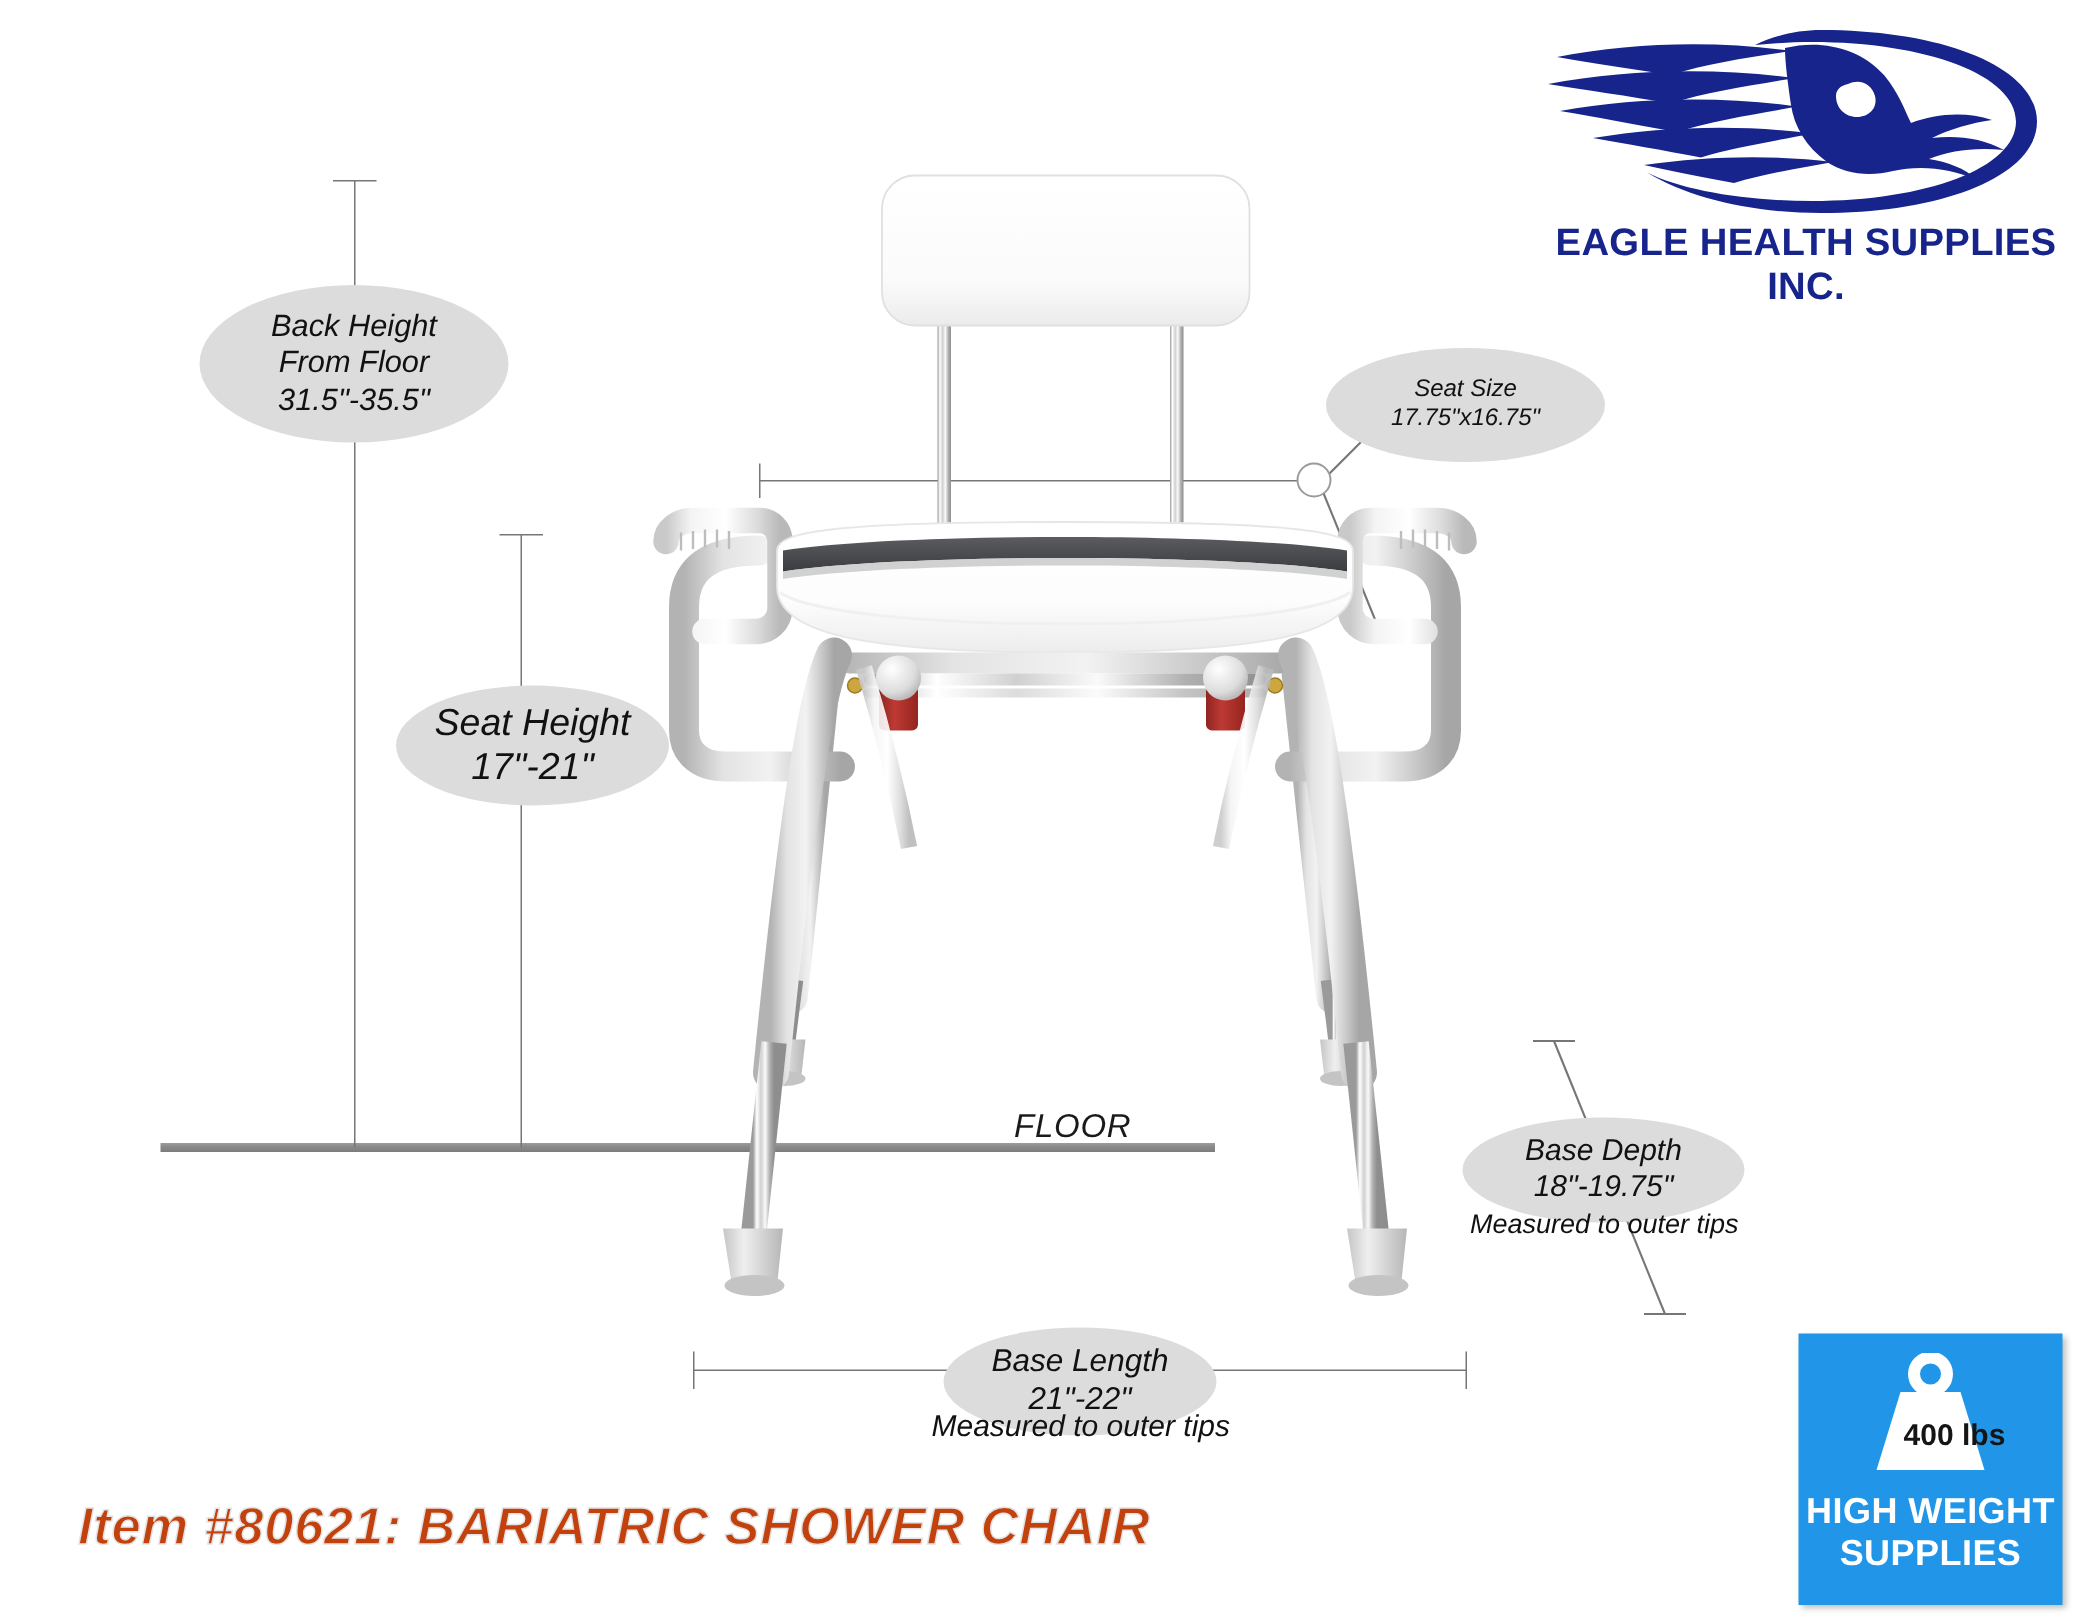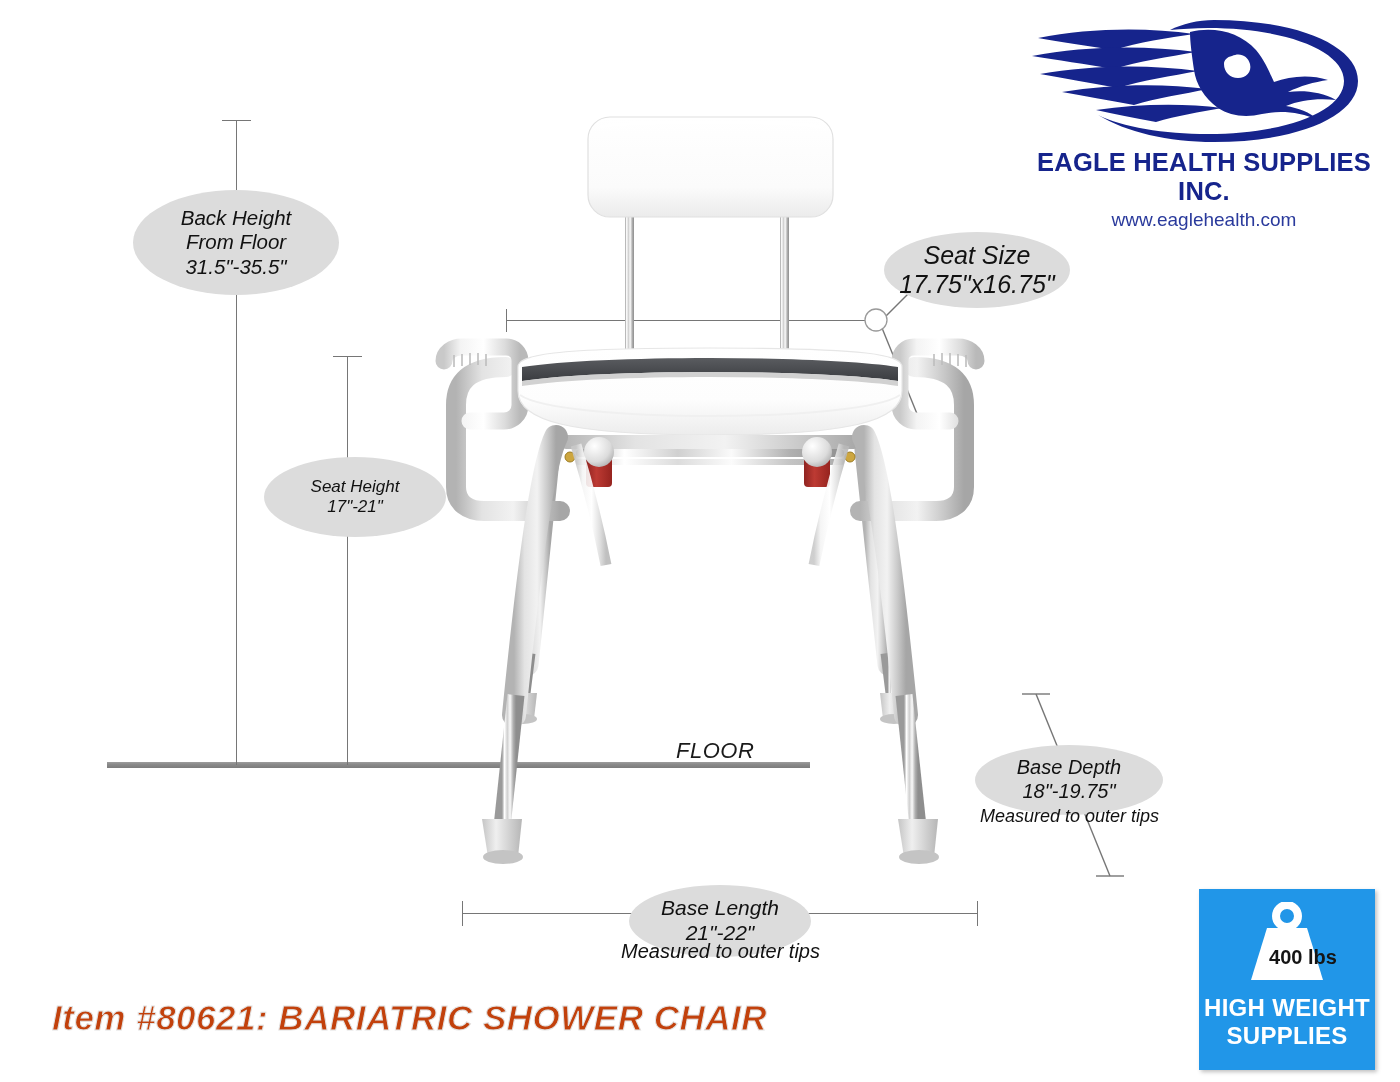--- a/index.html
+++ b/index.html
@@ -116,21 +116,20 @@
                  C272 64 292 62 310 68 C296 70 282 74 270 80
                  C286 78 304 80 318 88 C300 86 282 88 268 94
                  C280 96 292 100 300 108 C282 100 262 98 244 102
                  C228 106 212 104 200 96 C186 86 178 72 176 58
                  C174 44 172 30 172 20 Z"></path>
 
         <path d="M214 44 C222 40 230 44 232 52 C234 60 228 66 220 66 C212 66 206 60 206 52 C206 48 209 45 214 44 Z" fill="#ffffff"></path>
       </g>
     </svg>
     <div id="logo-name">EAGLE HEALTH SUPPLIES INC.</div>
-    <div id="logo-url">www.eaglehealth.com</div>
   </div>
 
   <div id="floor-line"></div>
   <div id="floor-label">FLOOR</div>
 
   <div id="chair">
     <svg width="600" height="780" viewBox="0 0 600 780">
       <defs>
         <linearGradient id="tubeV" x1="0" y1="0" x2="1" y2="0">
           <stop offset="0%" stop-color="#c9c9c9"></stop>
@@ -295,26 +294,26 @@
   <div class="dimline-h" style="left:462px;top:913px;width:516px;"></div>
   <div class="tick-v" style="left:462px;top:901px;height:25px;"></div>
   <div class="tick-v" style="left:977px;top:901px;height:25px;"></div>
 
   <div class="callout" style="left:133px;top:190px;width:206px;height:105px;font-size:20.5px;">
     <span>Back Height</span>
     <span>From Floor</span>
     <span>31.5"-35.5"</span>
   </div>
 
-  <div class="callout" style="left:264px;top:457px;width:182px;height:80px;font-size:17px;text-align:right;">
+  <div class="callout" style="left:264px;top:457px;width:182px;height:80px;font-size:25px;text-align:right;">
     <span>Seat Height</span>
     <span>17"-21"</span>
   </div>
 
-  <div class="callout" style="left:884px;top:232px;width:186px;height:76px;font-size:25px;align-items:center;">
+  <div class="callout" style="left:884px;top:232px;width:186px;height:76px;font-size:16px;align-items:center;">
     <span>Seat Size</span>
     <span>17.75"x16.75"</span>
   </div>
 
   <div class="callout" style="left:975px;top:745px;width:188px;height:70px;font-size:20px;">
     <span>Base Depth</span>
     <span>18"-19.75"</span>
   </div>
   <div class="sub-note" style="left:947px;top:806px;width:245px;font-size:18px;">Measured to outer tips</div>
 

